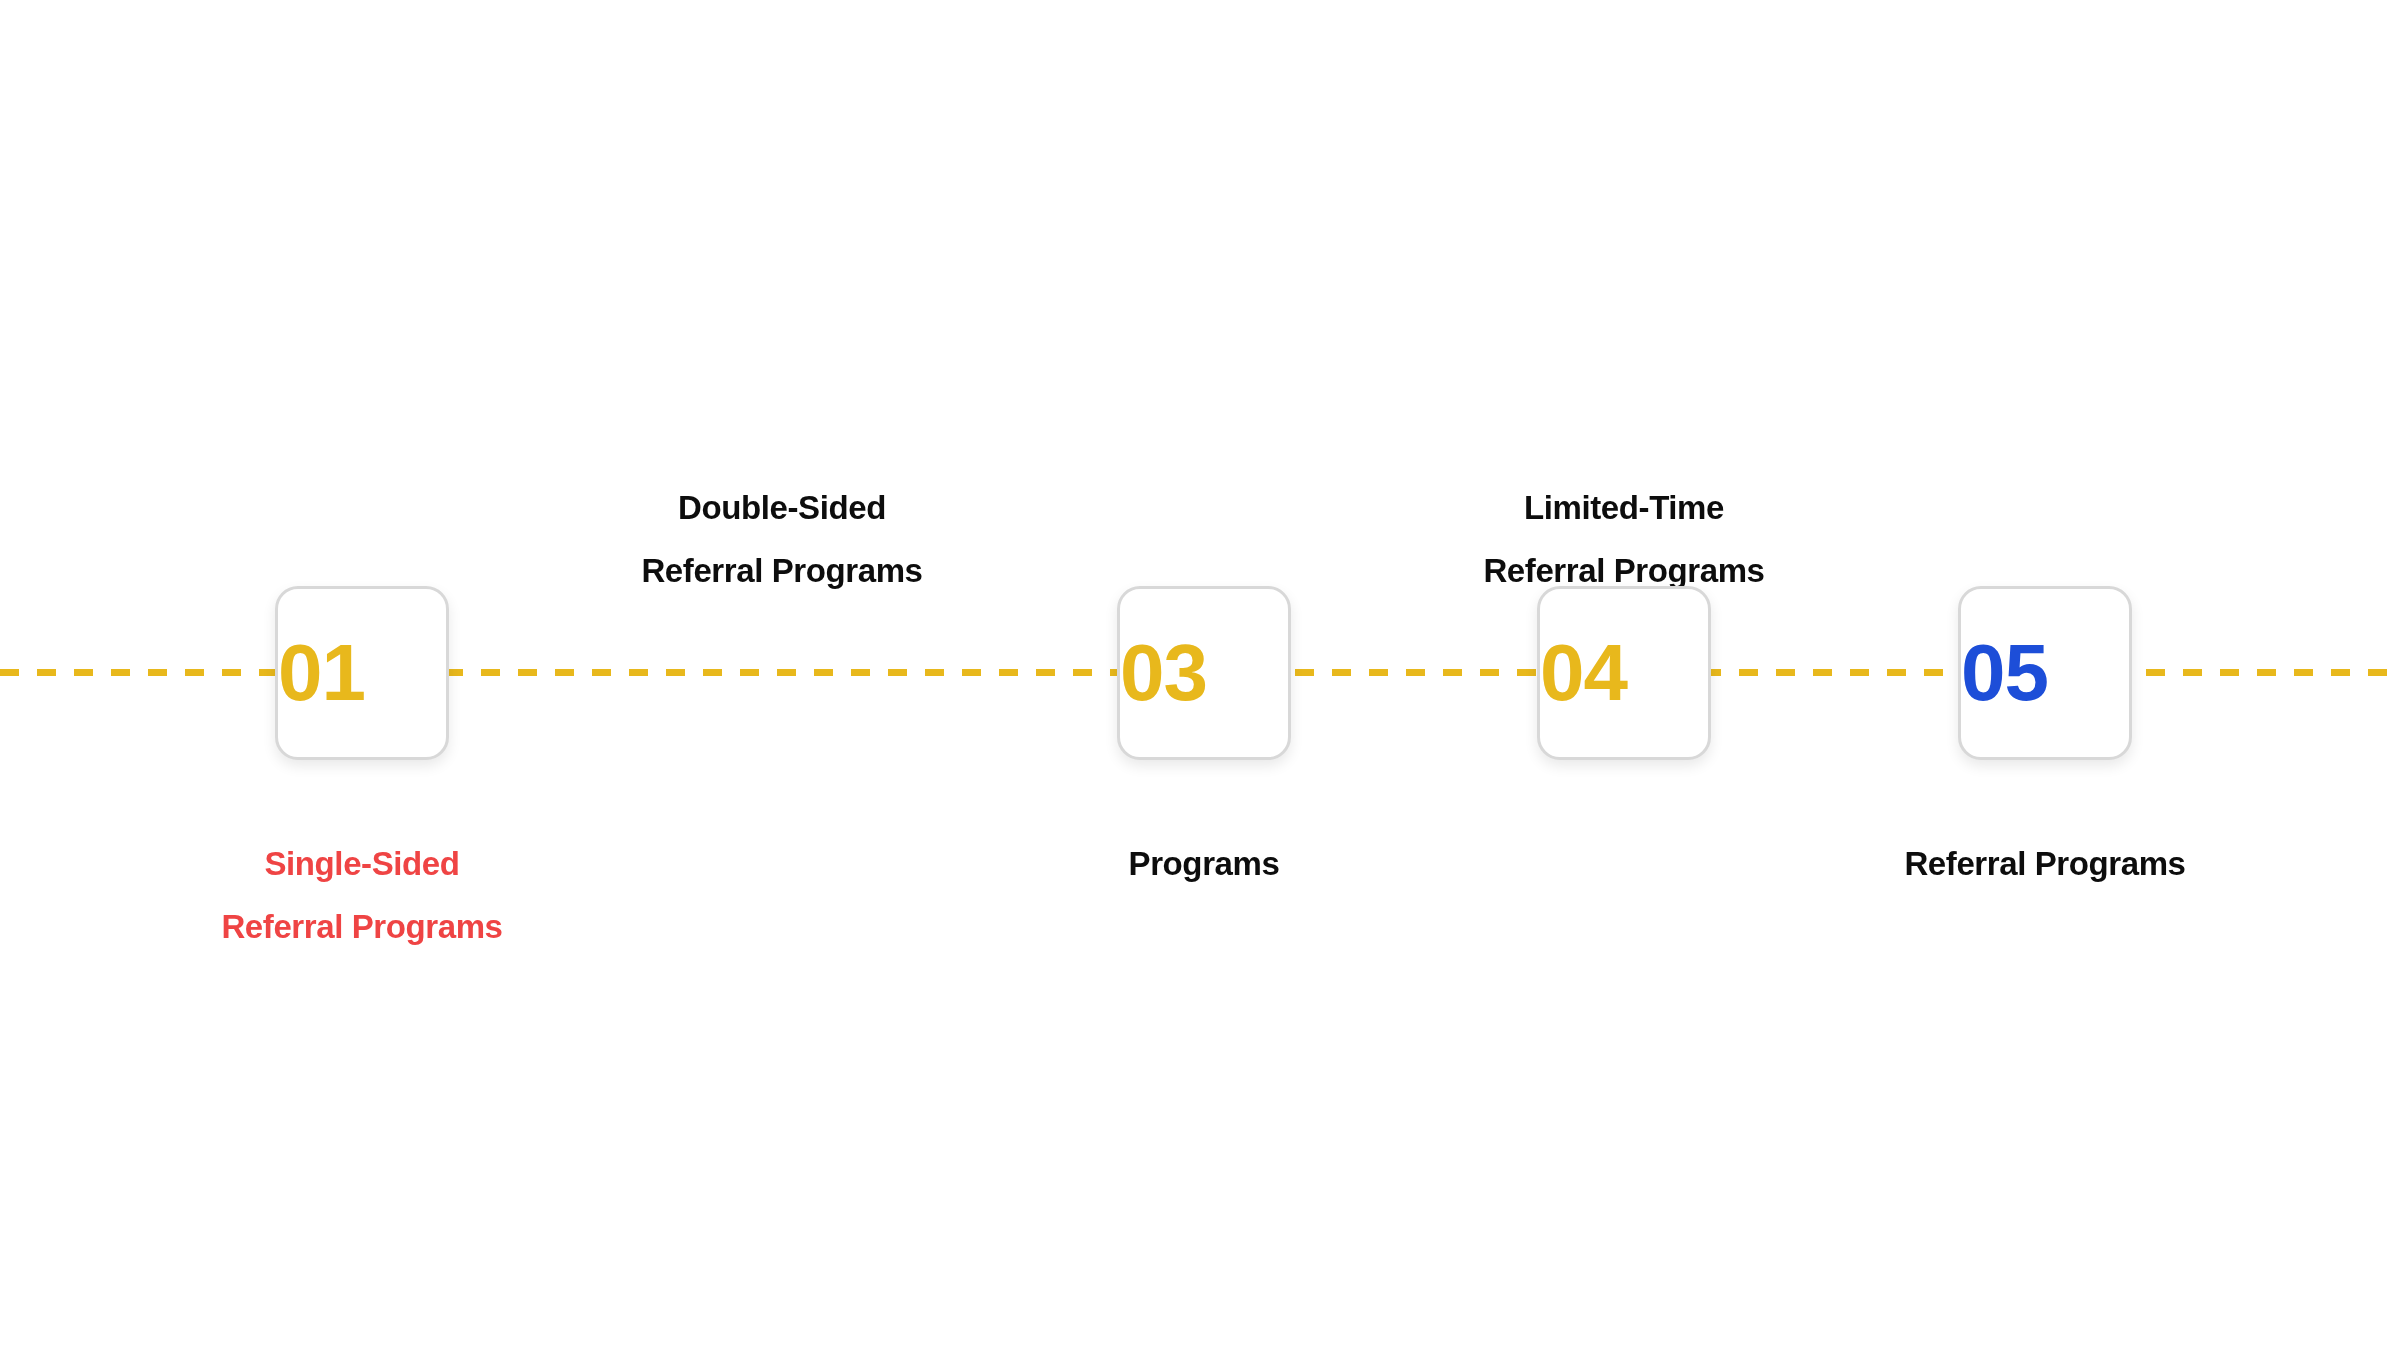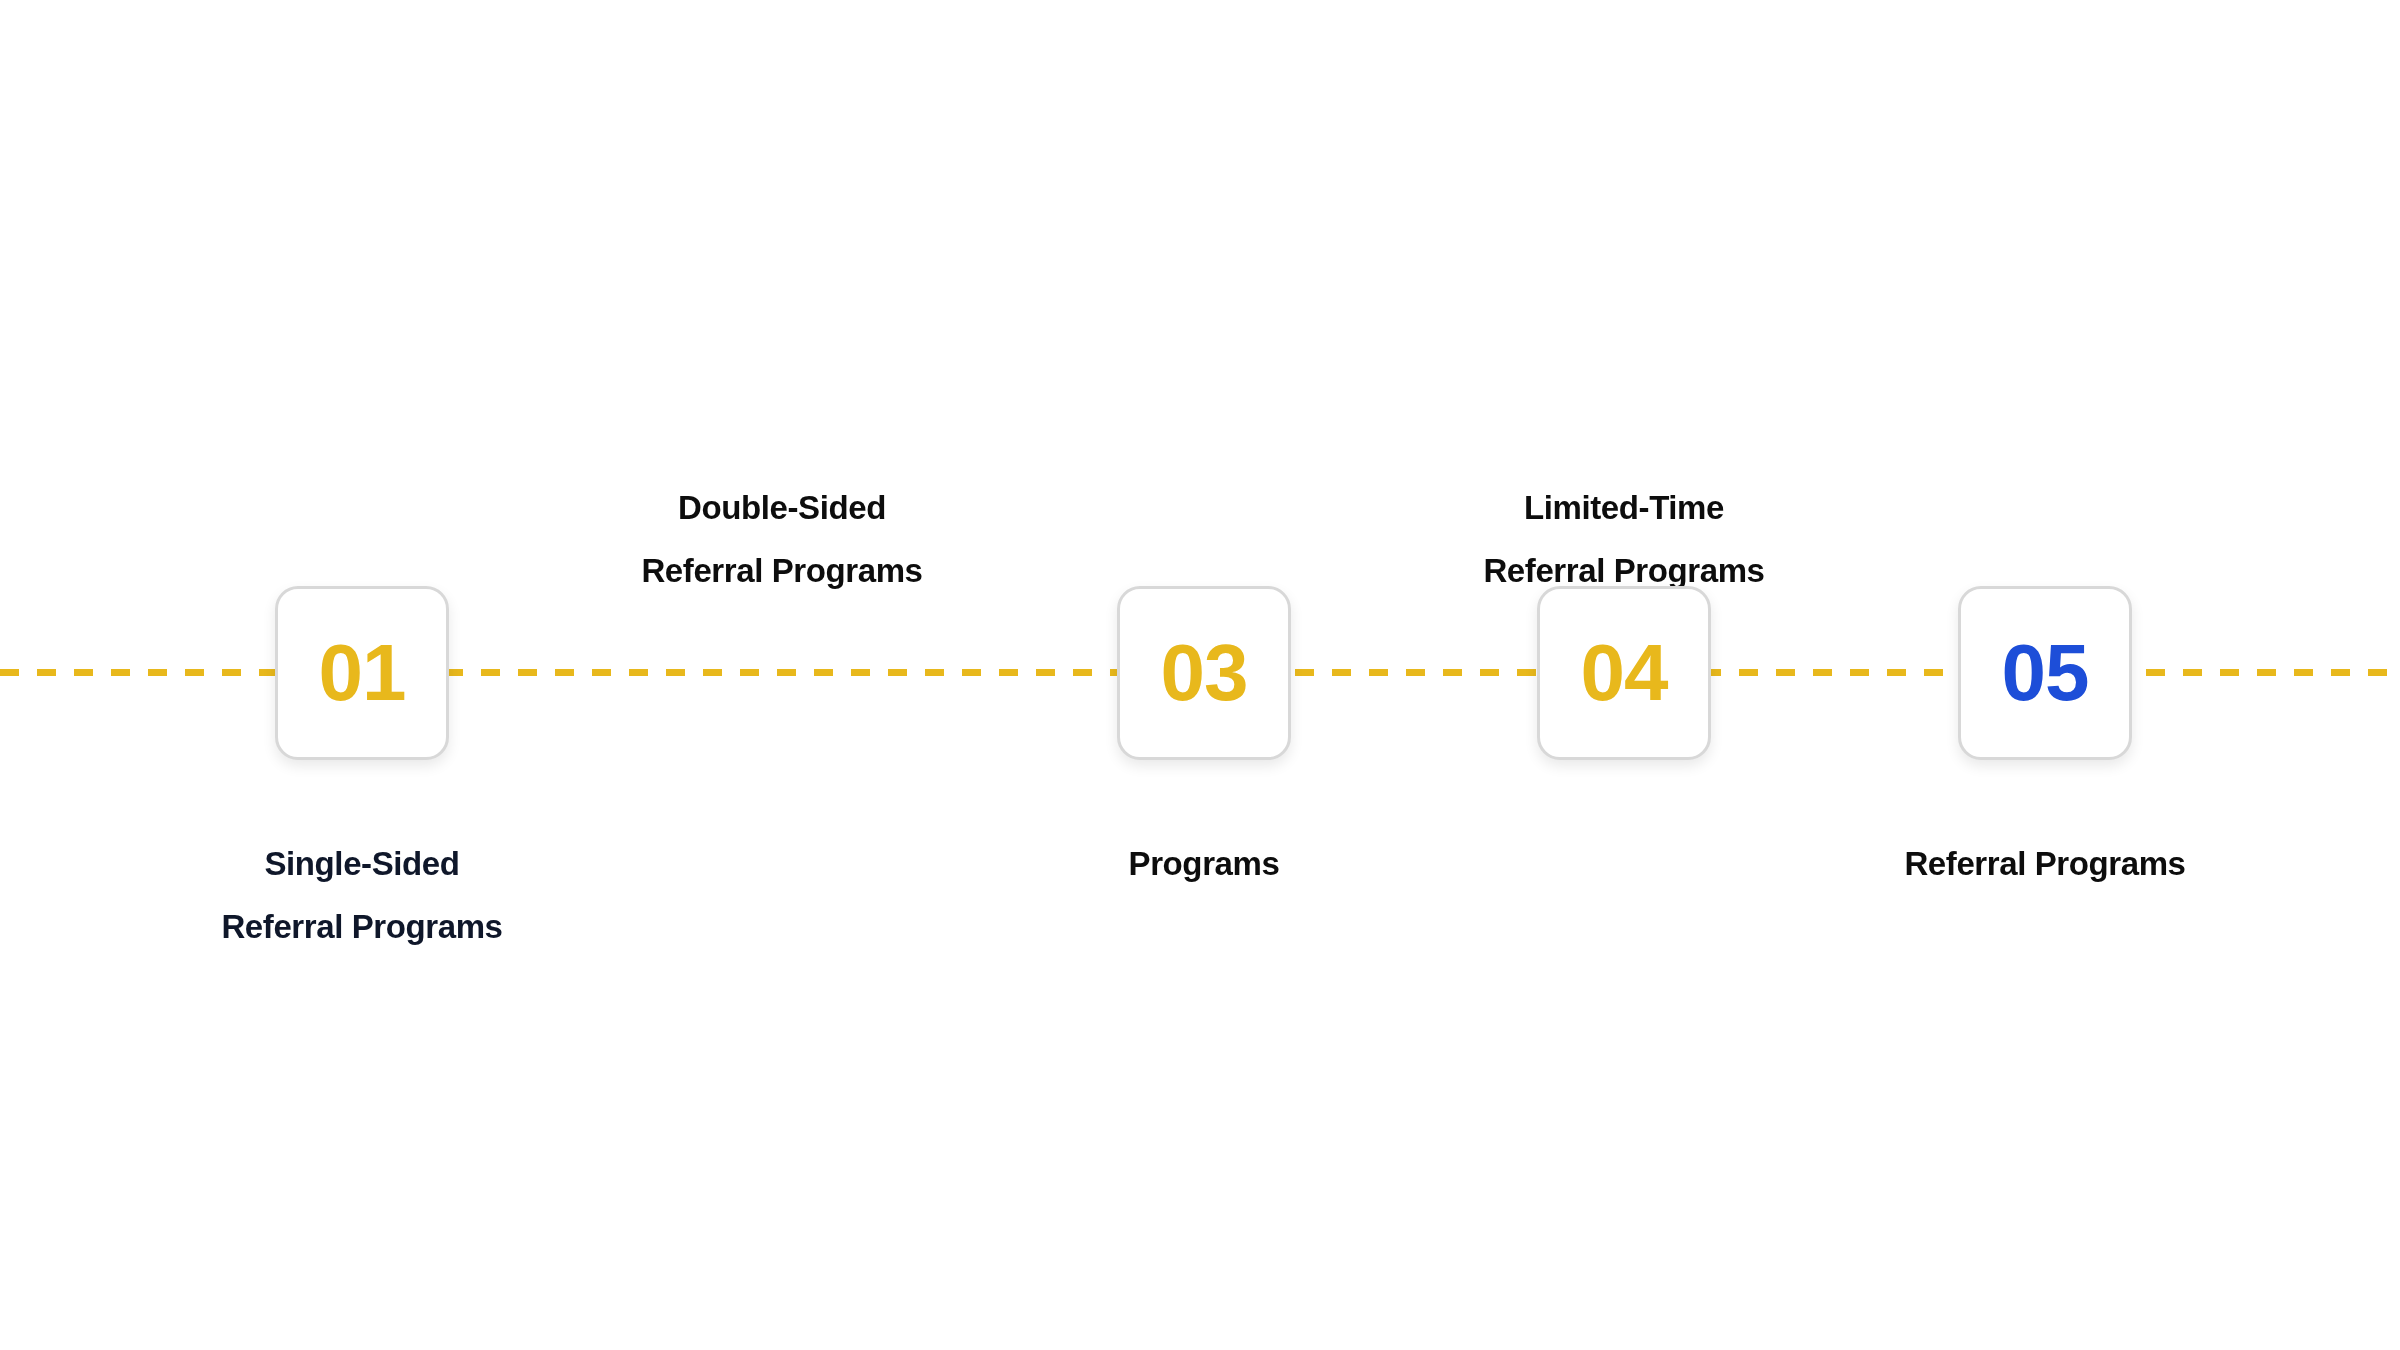--- a/index.html
+++ b/index.html
@@ -62,21 +62,20 @@
     margin-left: -87px;
     width: 174px;
     height: 174px;
     box-sizing: border-box;
     background: #ffffff;
     border: 3px solid #8b5cf6;
     border-radius: 23px;
     box-shadow: 0 6px 14px rgba(0, 0, 0, 0.09);
     display: flex;
     align-items: center;
-    justify-content: center;
     z-index: 3;
   }
 
   .step-number {
     font-family: "Liberation Sans", sans-serif;
     font-size: 80px;
     font-weight: bold;
     line-height: 1;
     letter-spacing: -1px;
     color: #e8b81c;
@@ -115,21 +114,21 @@
 <div class="canvas" style="background: rgb(255, 255, 255);">
 
   <div class="timeline-line" style="--accent: #e8b81c; background-image: repeating-linear-gradient(to right, rgb(232, 184, 28) 0px, rgb(232, 184, 28) 19px, rgba(0, 0, 0, 0) 19px, rgba(0, 0, 0, 0) 37px);"></div>
 
   <div class="steps">
 
     <div class="step" style="left:362px;">
       <div class="step-card" style="border-color: rgb(216, 216, 216);">
         <span class="step-number" style="color: rgb(232, 184, 28);">01</span>
       </div>
-      <div class="step-label below" style="color: #0f172a;">
+      <div class="step-label below" style="color: #ef4444;">
         <span class="label-line">Single-Sided</span>
         <span class="label-line">Referral Programs</span>
       </div>
     </div>
 
     <div class="step" style="left:782px;">
       <div class="step-label above" style="color: rgb(13, 13, 13);">
         <span class="label-line">Double-Sided</span>
         <span class="label-line">Referral Programs</span>
       </div>

